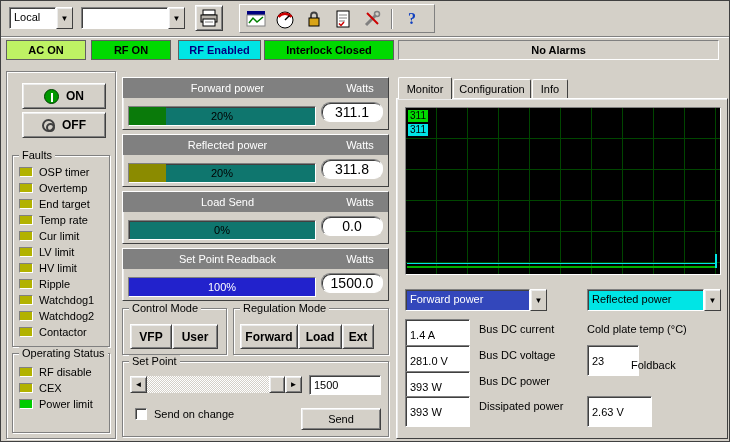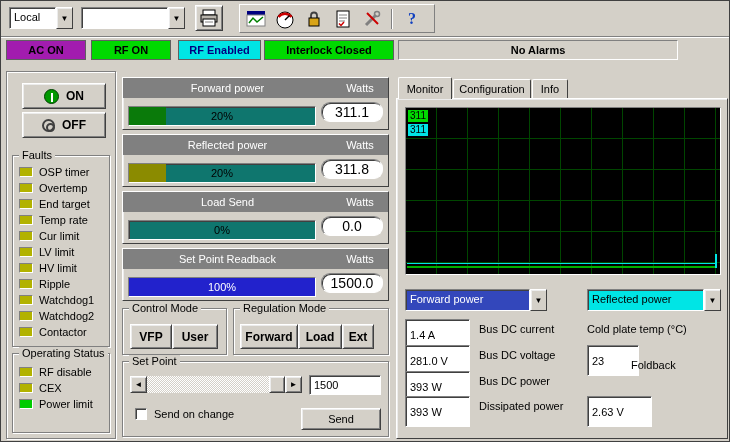--- a/index.html
+++ b/index.html
@@ -17,21 +17,21 @@
   .combo-text { flex:1; background:#fff; border:1px solid; border-color:#808080 #fff #fff #808080; box-shadow:inset 1px 1px 0 #404040; padding:3px 4px 0 4px; overflow:hidden; white-space:nowrap; }
   .combo-btn { width:17px; background:#d4d0c8; border:1px solid; border-color:#fff #404040 #404040 #fff; box-shadow:inset 1px 1px 0 #ececec; font-size:8px; display:flex; align-items:center; justify-content:center; cursor:pointer; }
   .tool-btn { position:absolute; width:28px; height:26px; top:4px; }
   .icon-group { position:absolute; left:238px; top:3px; width:196px; height:29px; border:1px solid; border-color:#fff #808080 #808080 #fff; display:flex; align-items:center; padding:0 3px; gap:3px; }
   .icon-btn { width:26px; height:23px; display:flex; align-items:center; justify-content:center; cursor:pointer; background:#d4d0c8; }
   .tsep { width:2px; height:20px; border-left:1px solid #808080; border-right:1px solid #fff; margin:0 3px; }
   .help-q { color:#1040c0; font-weight:bold; font-size:16px; font-family:"Liberation Serif", serif; }
 
   
   .status-box { position:absolute; top:39px; height:20px; border:1px solid #606060; display:flex; align-items:center; justify-content:center; font-weight:bold; }
-  .alarm-panel { position:absolute; top:39px; left:397px; width:280px; height:20px; background:#d4d0c8; border:1px solid; border-color:#808080 #fff #fff #808080; display:flex; align-items:center; justify-content:center; font-weight:bold; }
+  .alarm-panel { position:absolute; top:39px; left:397px; width:321px; height:20px; background:#d4d0c8; border:1px solid; border-color:#808080 #fff #fff #808080; display:flex; align-items:center; justify-content:center; font-weight:bold; }
 
   
   .power-btn { position:absolute; left:15px; width:84px; height:26px; font-weight:bold; font-size:12px; gap:7px; }
   .pwr-on-icon { width:15px; height:15px; border-radius:50%; background:#009800; border:1px solid #004000; position:relative; }
   .pwr-on-icon::after { content:""; position:absolute; left:6px; top:3px; width:2px; height:9px; background:#fff; }
   .pwr-off-icon { width:13px; height:13px; border-radius:50%; border:2px solid #404040; position:relative; }
   .pwr-off-icon::after { content:""; position:absolute; left:2px; top:2px; width:5px; height:5px; border-radius:50%; border:2px solid #404040; }
   .led-row { display:flex; align-items:center; gap:6px; height:16px; padding-left:6px; }
   .led { width:14px; height:10px; border:1px solid; border-color:#808080 #fff #fff #808080; flex:0 0 auto; }
 
@@ -130,21 +130,21 @@
           <line x1="5" y1="4" x2="16" y2="15" stroke="#cc0000" stroke-width="2"></line>
         </svg>
       </div>
       <div class="tsep"></div>
       <div class="icon-btn">
         <span class="help-q">?</span>
       </div>
     </div>
   </div>
 
-  <div class="status-box" style="left: 5px; width: 80px; background-color: #a21caf; color: rgb(0, 0, 0);">
+  <div class="status-box" style="left: 5px; width: 80px; background-color: #bef264; color: rgb(0, 0, 0);">
     <span>AC ON</span>
   </div>
   <div class="status-box" style="left: 90px; width: 80px; background-color: rgb(0, 217, 0); color: rgb(0, 0, 0);">
     <span>RF ON</span>
   </div>
   <div class="status-box" style="left: 177px; width: 83px; background-color: rgb(0, 229, 229); color: rgb(0, 0, 128);">
     <span>RF Enabled</span>
   </div>
   <div class="status-box" style="left: 263px; width: 130px; background-color: rgb(0, 217, 0); color: rgb(0, 0, 0);">
     <span>Interlock Closed</span>

